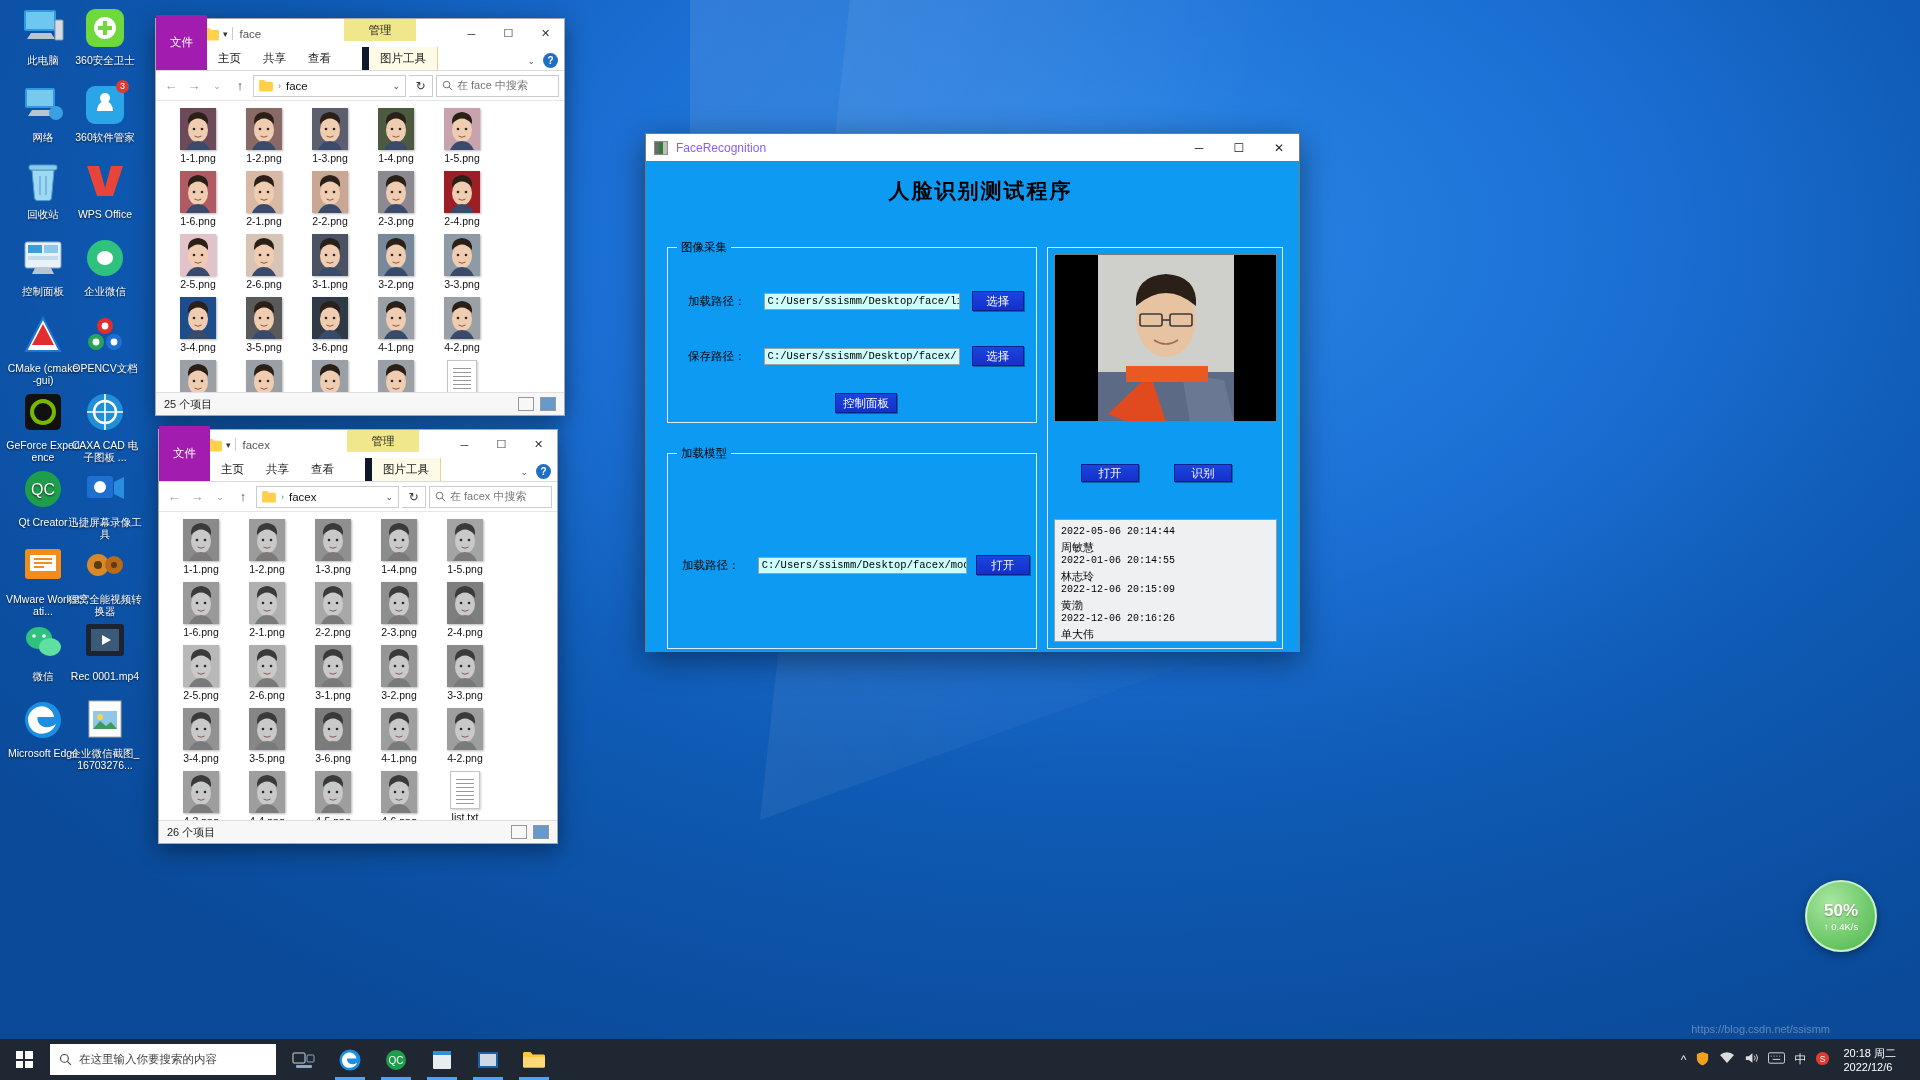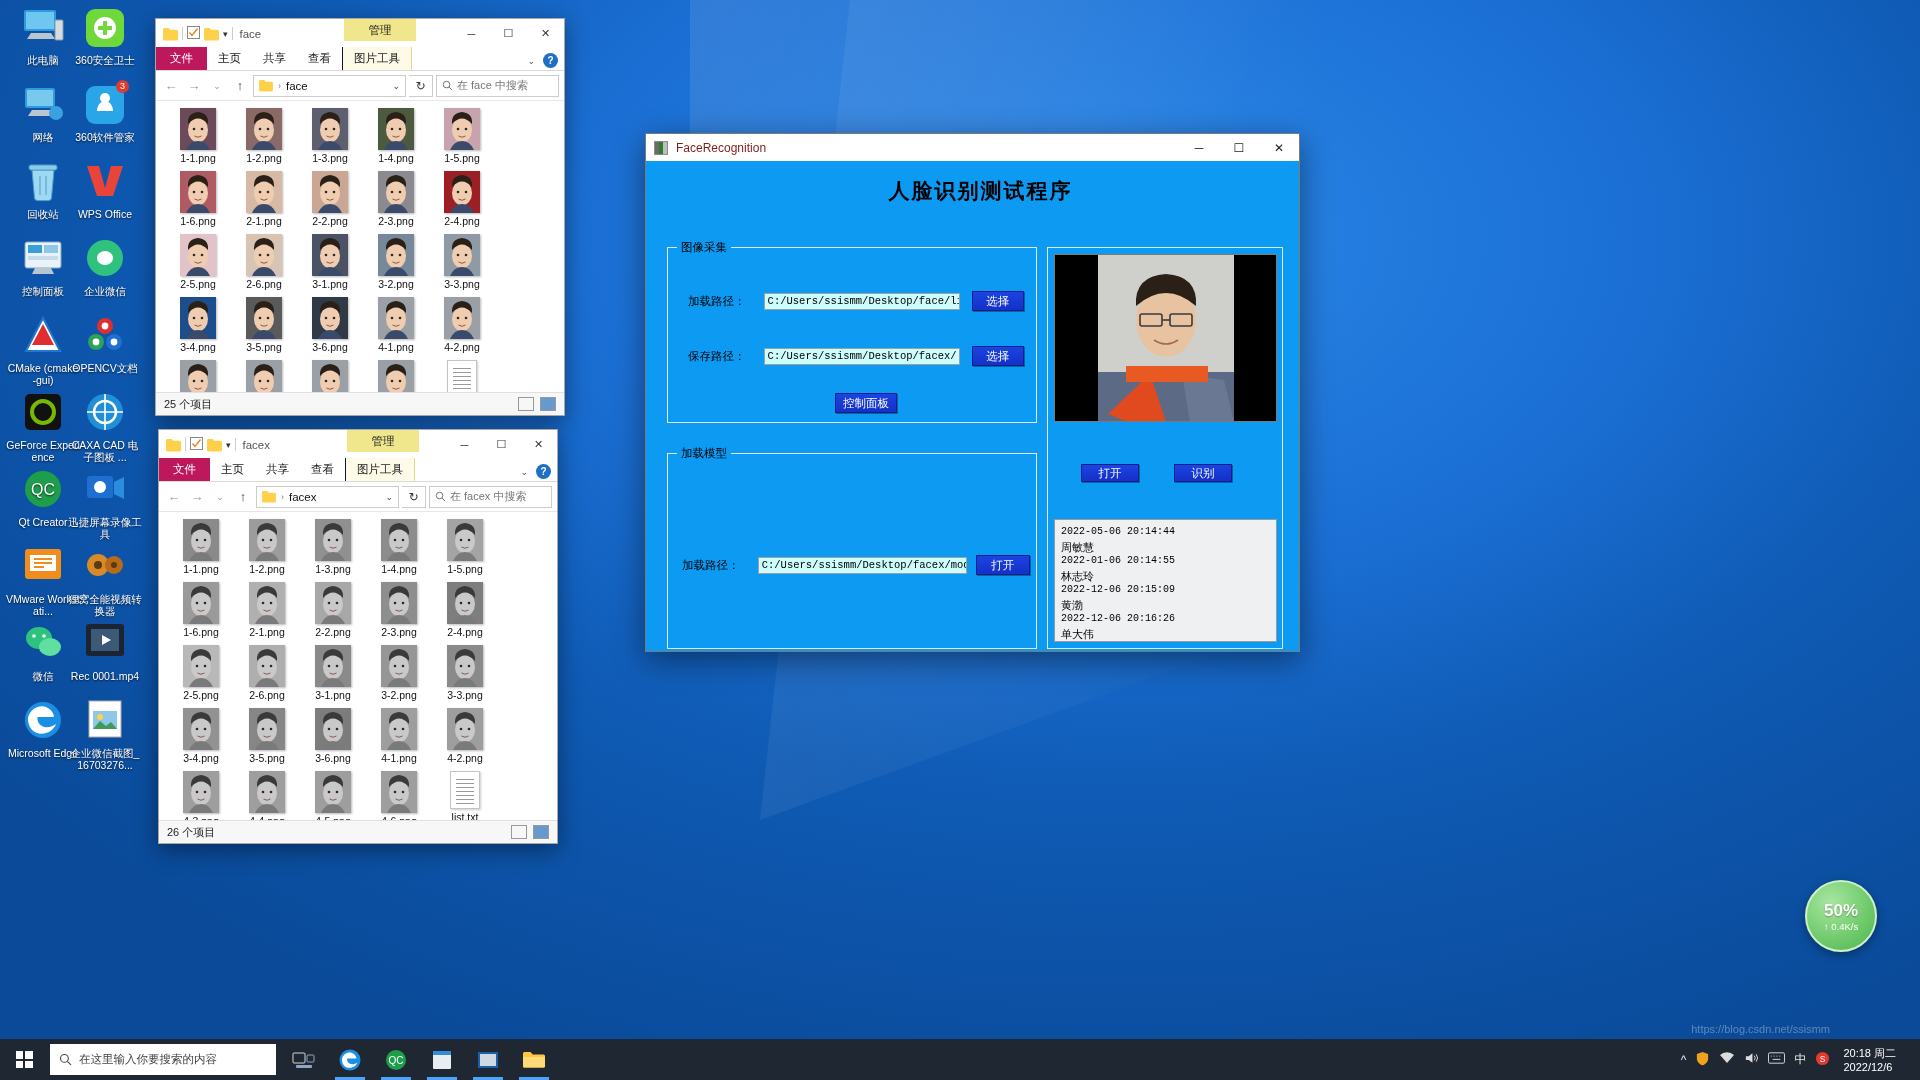--- a/index.html
+++ b/index.html
@@ -40,23 +40,23 @@
   .ribbon-ctx { position:absolute; left:188px; top:0; height:22px; width:72px;
                 background:#f0e68c; color:#222; font-size:11.5px;
                 display:flex; align-items:center; justify-content:center; }
   .ex-winbtns { position:absolute; right:0; top:0; height:29px; display:flex; }
   .ex-winbtns div { width:37px; height:29px; display:flex; align-items:center;
                     justify-content:center; font-size:11px; color:#333; }
 
   .ex-tabs { height:23px; display:flex; align-items:flex-end; background:#fff;
              border-bottom:1px solid #dadada; position:relative; }
   .ex-tab { font-size:11.5px; color:#222; padding:4px 11px 4px; }
-  .ex-tab.file { background:#be185d; color:#fff; padding:4px 14px; }
-  .ex-tab.ctxtab { border-left:1px solid #0f172a; border-right:1px solid #e0d98a;
-                   background:#fdfbe8; }
+  .ex-tab.file { background:#a21caf; color:#fff; padding:20px 14px; }
+  .ex-tab.ctxtab { border-left:7px solid #0f172a; border-right:1px solid #e0d98a;
+                   background:#fdfbe8;margin-left:20px; }
   .ribbon-right { position:absolute; right:6px; bottom:2px; display:flex;
                   gap:8px; align-items:center; }
   .ribbon-right .chev { font-size:9px; color:#555; }
   .helpq { width:15px; height:15px; border-radius:50%; background:#1f6fc4;
            color:#fff; font-size:10px; display:flex; align-items:center;
            justify-content:center; font-weight:bold; }
 
   .ex-nav { height:30px; display:flex; align-items:center; gap:3px; padding:0 5px;
             background:#fff; border-bottom:1px solid #e6e6e6; }
   .navbtn { width:20px; height:22px; display:flex; align-items:center;
@@ -92,21 +92,21 @@
 
   
   #facerec { position:absolute; left:645px; top:133px; width:655px; height:519px;
              background:#0d9af2; border:1px solid #7a7a7a;
              box-shadow:0 8px 30px rgba(0,0,0,.45); display:flex; flex-direction:column; }
   .fr-title { height:27px; background:#fff; display:flex; align-items:center;
               padding-left:8px; position:relative; }
   .fr-title .ico { width:14px; height:14px; background:#fff; border:1px solid #8d8d8d;
                    display:flex; }
   .fr-title .ico i { display:block; width:33%; height:100%; }
-  .fr-title .ttl { font-size:12px; color:#7f1d1d; margin-left:8px; }
+  .fr-title .ttl { font-size:12px; color:#8b5cf6; margin-left:8px; }
   .fr-wb { position:absolute; right:0; top:0; height:27px; display:flex; }
   .fr-wb div { width:40px; height:27px; display:flex; align-items:center;
                justify-content:center; font-size:12px; color:#222; }
 
   .fr-body { flex:1; position:relative; background:#0d9af2; }
   .fr-h1 { text-align:center; font-size:21px; color:#000; font-weight:bold;
            font-family:"Liberation Serif","DejaVu Serif",serif; padding-top:16px; letter-spacing:2px;padding-left:16px; }
 
   .gbox { position:absolute; border:1px solid #dfe9ef; }
   .gbox > .legend { position:absolute; top:-8px; left:9px; background:#0d9af2;

